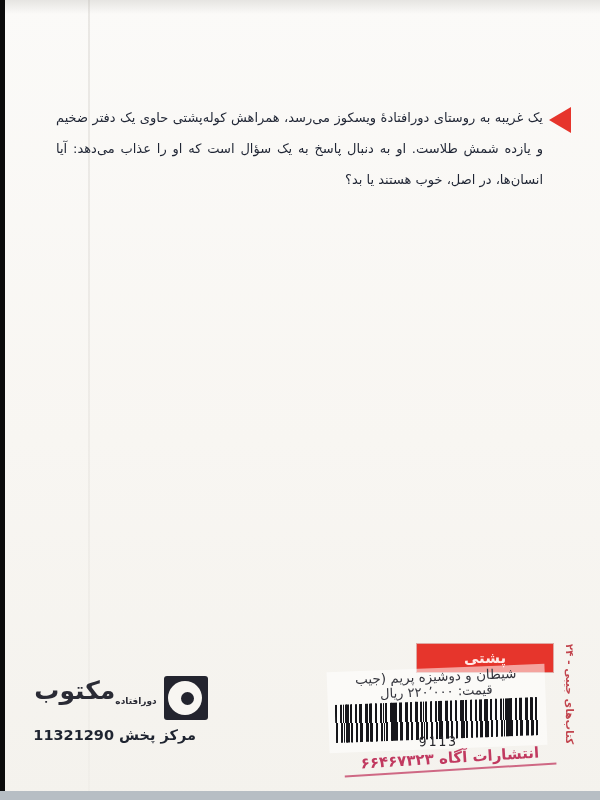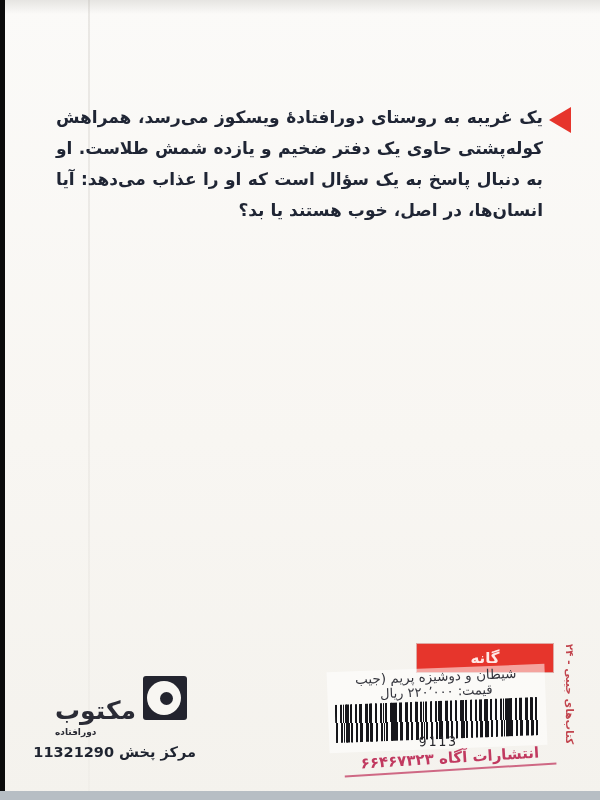--- a/index.html
+++ b/index.html
@@ -14,21 +14,21 @@
   }
   
   .edge-left{position:absolute;left:0;top:0;width:5px;height:100%;background:#0b0b0b;}
   .edge-bottom{position:absolute;left:0;bottom:0;width:100%;height:9px;background:#b7bec4;}
   .edge-top-shadow{position:absolute;top:0;left:0;width:100%;height:14px;
     background:linear-gradient(180deg,rgba(190,188,184,.35),rgba(190,188,184,0));}
   
   .blurb{
     position:absolute;top:102px;right:57px;width:487px;
     direction:rtl;text-align:justify;
-    font-weight:bold;font-size:17px;line-height:31px;color:#1f2534;
+    font-weight:normal;font-size:13px;line-height:31px;color:#1f2534;
   }
   .blurb p{margin:0;}
   .blurb p.gap-after{margin-bottom:10px;}
   .blurb p.indent{text-indent:18px;}
   .marker-triangle{
     position:absolute;top:107px;right:29px;width:0;height:0;
     border-top:13px solid transparent;border-bottom:13px solid transparent;
     border-right:22px solid #e6352c;
   }
   
@@ -82,21 +82,21 @@
   .logo-row{display:flex;flex-direction:row-reverse;justify-content:center;align-items:flex-start;gap:7px;}
   .logo-mark{
     position:relative;width:44px;height:44px;background:#23242e;border-radius:3px;flex:0 0 auto;
   }
   .logo-mark .ring{
     position:absolute;left:4px;top:5px;width:34px;height:34px;border-radius:50%;background:#f8f6f2;
   }
   .logo-mark .dot{
     position:absolute;left:17px;top:16px;width:13px;height:13px;border-radius:50%;background:#23242e;
   }
-  .logo-text{display:flex;flex-direction:column;align-items:flex-start;margin-top:20px;}
+  .logo-text{display:flex;flex-direction:row;align-items:flex-end;}
   .logo-name{
     font-size:25px;font-weight:bold;color:#2a2b35;line-height:30px;letter-spacing:1px;direction:rtl;
   }
   .logo-sub{font-size:9px;font-weight:bold;color:#2a2b35;margin-top:1px;direction:rtl;}
   .distribution{
     margin-top:7px;direction:rtl;font-size:14.5px;font-weight:bold;color:#1f2430;white-space:nowrap;
   }
   
   .crease{position:absolute;top:0;width:2px;height:100%;background:linear-gradient(180deg,rgba(180,175,168,.25),rgba(180,175,168,.05));}
 </style>
@@ -108,21 +108,21 @@
   <div class="edge-top-shadow"></div>
   <div class="crease" style="left:88px;"></div>
 
   <div class="marker-triangle"></div>
 
   <div class="blurb">
     <p class="gap-after">یک غریبه به روستای دورافتادهٔ ویسکوز می‌رسد، همراهش کوله‌پشتی حاوی یک دفتر ضخیم و یازده شمش طلاست. او به دنبال پاسخ به یک سؤال است که او را عذاب می‌دهد: آیا انسان‌ها، در اصل، خوب هستند یا بد؟</p>
   </div>
 
   <div class="genre-badge">
-    <span>گانه</span>
+    <span>پشتی</span>
   </div>
 
   <div class="series-label">کتاب‌های جیبی - ۲۴</div>
 
   <div class="sticker">
     <div class="sticker-title">شیطان و دوشیزه پریم (جیب</div>
     <div class="sticker-price">قیمت: ۲۲۰٬۰۰۰ ریال</div>
     <div class="barcode"></div>
     <div class="barcode-number">9113</div>
   </div>

